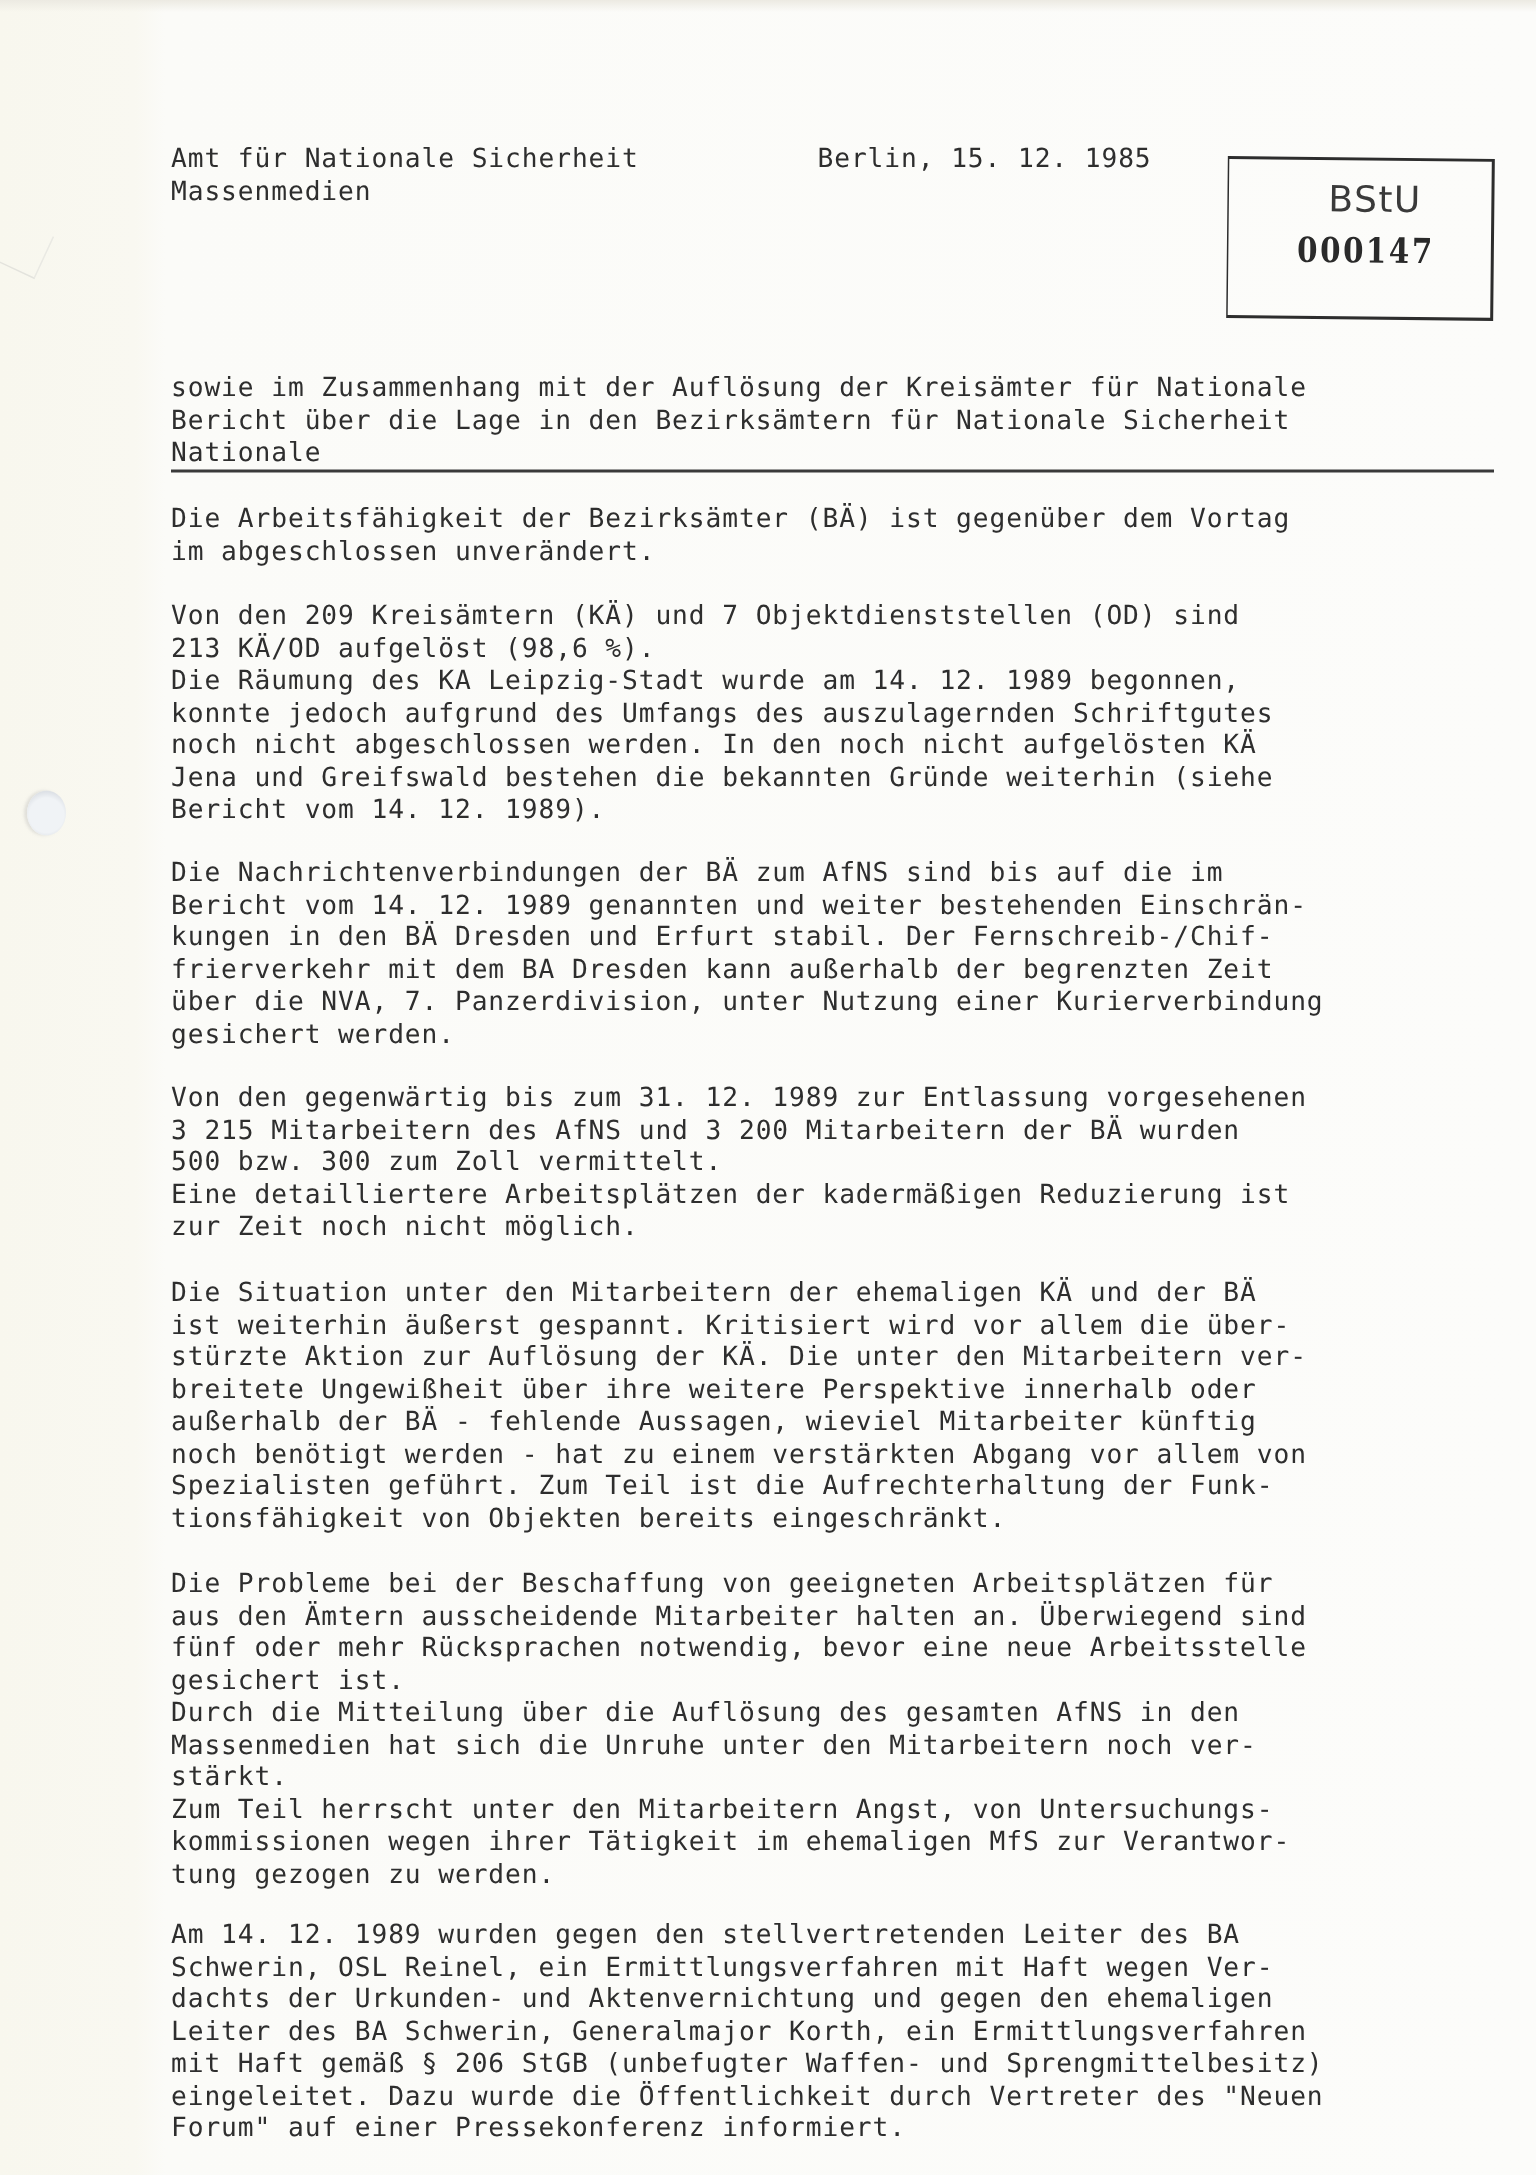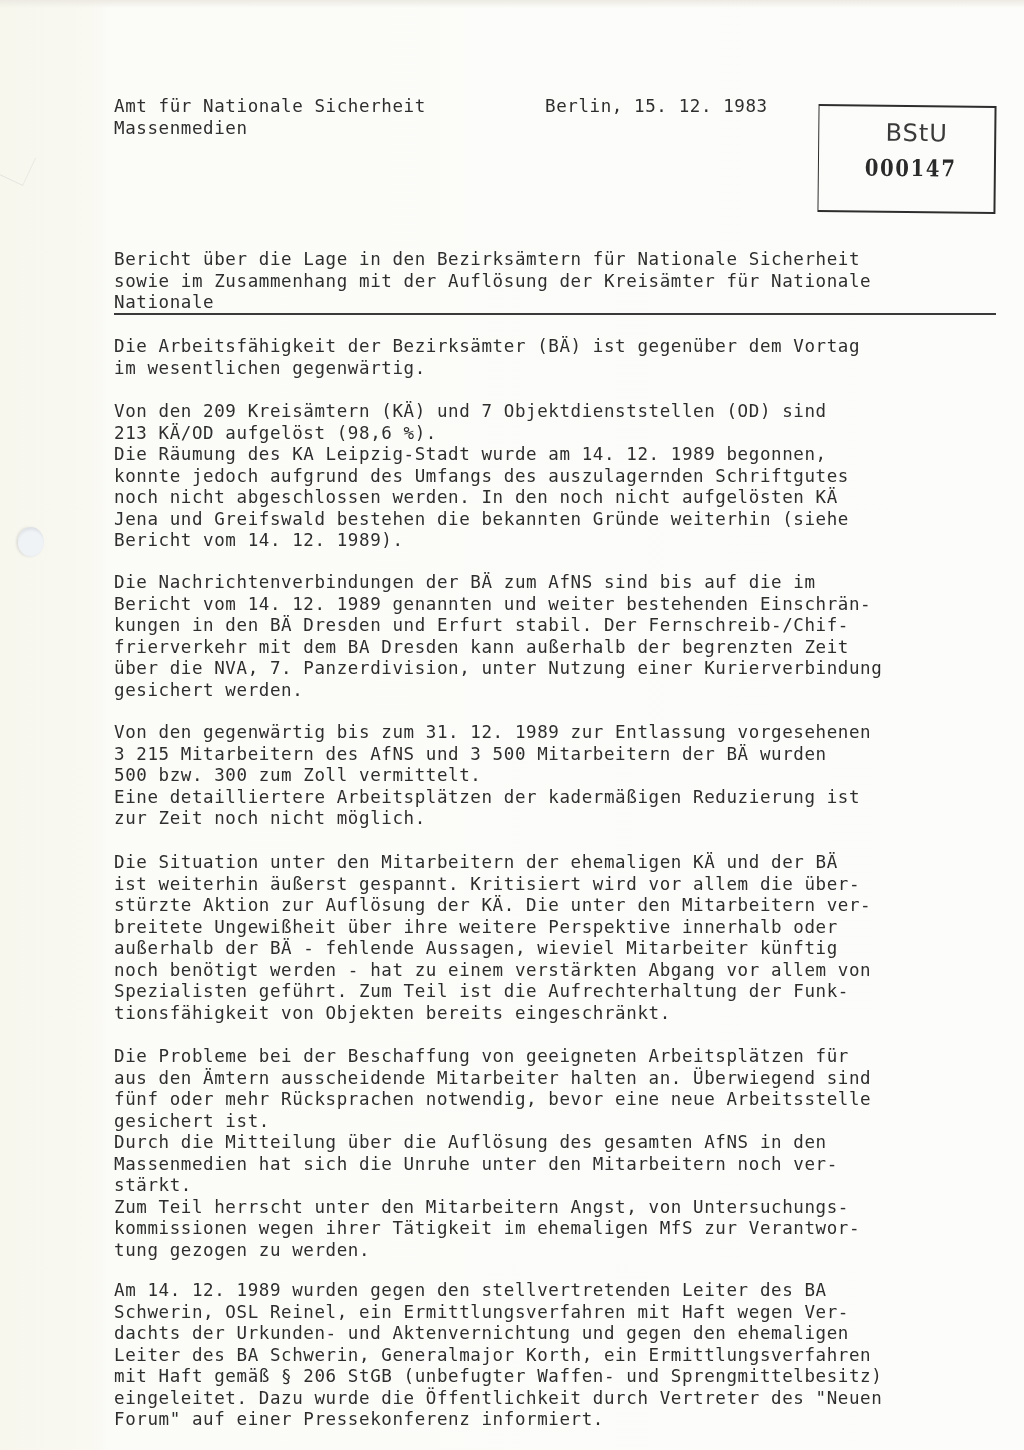--- a/index.html
+++ b/index.html
@@ -102,36 +102,36 @@
   </style>
 </head>
 <body>
 
 <div class="page">
   <div class="top-edge"></div>
   <div class="scribble"></div>
   <div class="punch-hole"></div>
 
   <div class="text header-left"><div>Amt für Nationale Sicherheit</div><div>Massenmedien</div></div>
-  <div class="text header-date">Berlin, 15. 12. 1983</div>
+  <div class="text header-date">Berlin, 15. 12. 1985</div>
 
   <div class="stamp">
     <div class="stamp-title">BStU</div>
     <div class="stamp-number">000147</div>
   </div>
 
-  <div class="text title-block"><div>Bericht über die Lage in den Bezirksämtern für Nationale Sicherheit</div><div>sowie im Zusammenhang mit der Auflösung der Kreisämter für Nationale</div><div>Nationale</div></div>
+  <div class="text title-block"><div>sowie im Zusammenhang mit der Auflösung der Kreisämter für Nationale</div><div>Bericht über die Lage in den Bezirksämtern für Nationale Sicherheit</div><div>Nationale</div></div>
   <div class="title-rule"></div>
 
-  <div class="text p1"><div>Die Arbeitsfähigkeit der Bezirksämter (BÄ) ist gegenüber dem Vortag</div><div>im wesentlichen gegenwärtig.</div></div>
+  <div class="text p1"><div>Die Arbeitsfähigkeit der Bezirksämter (BÄ) ist gegenüber dem Vortag</div><div>im abgeschlossen unverändert.</div></div>
 
   <div class="text p2"><div>Von den 209 Kreisämtern (KÄ) und 7 Objektdienststellen (OD) sind</div><div>213 KÄ/OD aufgelöst (98,6 %).</div><div>Die Räumung des KA Leipzig-Stadt wurde am 14. 12. 1989 begonnen,</div><div>konnte jedoch aufgrund des Umfangs des auszulagernden Schriftgutes</div><div>noch nicht abgeschlossen werden. In den noch nicht aufgelösten KÄ</div><div>Jena und Greifswald bestehen die bekannten Gründe weiterhin (siehe</div><div>Bericht vom 14. 12. 1989).</div></div>
 
   <div class="text p3"><div>Die Nachrichtenverbindungen der BÄ zum AfNS sind bis auf die im</div><div>Bericht vom 14. 12. 1989 genannten und weiter bestehenden Einschrän-</div><div>kungen in den BÄ Dresden und Erfurt stabil. Der Fernschreib-/Chif-</div><div>frierverkehr mit dem BA Dresden kann außerhalb der begrenzten Zeit</div><div>über die NVA, 7. Panzerdivision, unter Nutzung einer Kurierverbindung</div><div>gesichert werden.</div></div>
 
-  <div class="text p4"><div>Von den gegenwärtig bis zum 31. 12. 1989 zur Entlassung vorgesehenen</div><div>3 215 Mitarbeitern des AfNS und 3 500 Mitarbeitern der BÄ wurden</div><div>500 bzw. 300 zum Zoll vermittelt.</div><div>Eine detailliertere Arbeitsplätzen der kadermäßigen Reduzierung ist</div><div>zur Zeit noch nicht möglich.</div></div>
+  <div class="text p4"><div>Von den gegenwärtig bis zum 31. 12. 1989 zur Entlassung vorgesehenen</div><div>3 215 Mitarbeitern des AfNS und 3 200 Mitarbeitern der BÄ wurden</div><div>500 bzw. 300 zum Zoll vermittelt.</div><div>Eine detailliertere Arbeitsplätzen der kadermäßigen Reduzierung ist</div><div>zur Zeit noch nicht möglich.</div></div>
 
   <div class="text p5"><div>Die Situation unter den Mitarbeitern der ehemaligen KÄ und der BÄ</div><div>ist weiterhin äußerst gespannt. Kritisiert wird vor allem die über-</div><div>stürzte Aktion zur Auflösung der KÄ. Die unter den Mitarbeitern ver-</div><div>breitete Ungewißheit über ihre weitere Perspektive innerhalb oder</div><div>außerhalb der BÄ - fehlende Aussagen, wieviel Mitarbeiter künftig</div><div>noch benötigt werden - hat zu einem verstärkten Abgang vor allem von</div><div>Spezialisten geführt. Zum Teil ist die Aufrechterhaltung der Funk-</div><div>tionsfähigkeit von Objekten bereits eingeschränkt.</div></div>
 
   <div class="text p6"><div>Die Probleme bei der Beschaffung von geeigneten Arbeitsplätzen für</div><div>aus den Ämtern ausscheidende Mitarbeiter halten an. Überwiegend sind</div><div>fünf oder mehr Rücksprachen notwendig, bevor eine neue Arbeitsstelle</div><div>gesichert ist.</div><div>Durch die Mitteilung über die Auflösung des gesamten AfNS in den</div><div>Massenmedien hat sich die Unruhe unter den Mitarbeitern noch ver-</div><div>stärkt.</div><div>Zum Teil herrscht unter den Mitarbeitern Angst, von Untersuchungs-</div><div>kommissionen wegen ihrer Tätigkeit im ehemaligen MfS zur Verantwor-</div><div>tung gezogen zu werden.</div></div>
 
   <div class="text p7"><div>Am 14. 12. 1989 wurden gegen den stellvertretenden Leiter des BA</div><div>Schwerin, OSL Reinel, ein Ermittlungsverfahren mit Haft wegen Ver-</div><div>dachts der Urkunden- und Aktenvernichtung und gegen den ehemaligen</div><div>Leiter des BA Schwerin, Generalmajor Korth, ein Ermittlungsverfahren</div><div>mit Haft gemäß § 206 StGB (unbefugter Waffen- und Sprengmittelbesitz)</div><div>eingeleitet. Dazu wurde die Öffentlichkeit durch Vertreter des "Neuen</div><div>Forum" auf einer Pressekonferenz informiert.</div></div>
 </div>
 
 </body></html>

